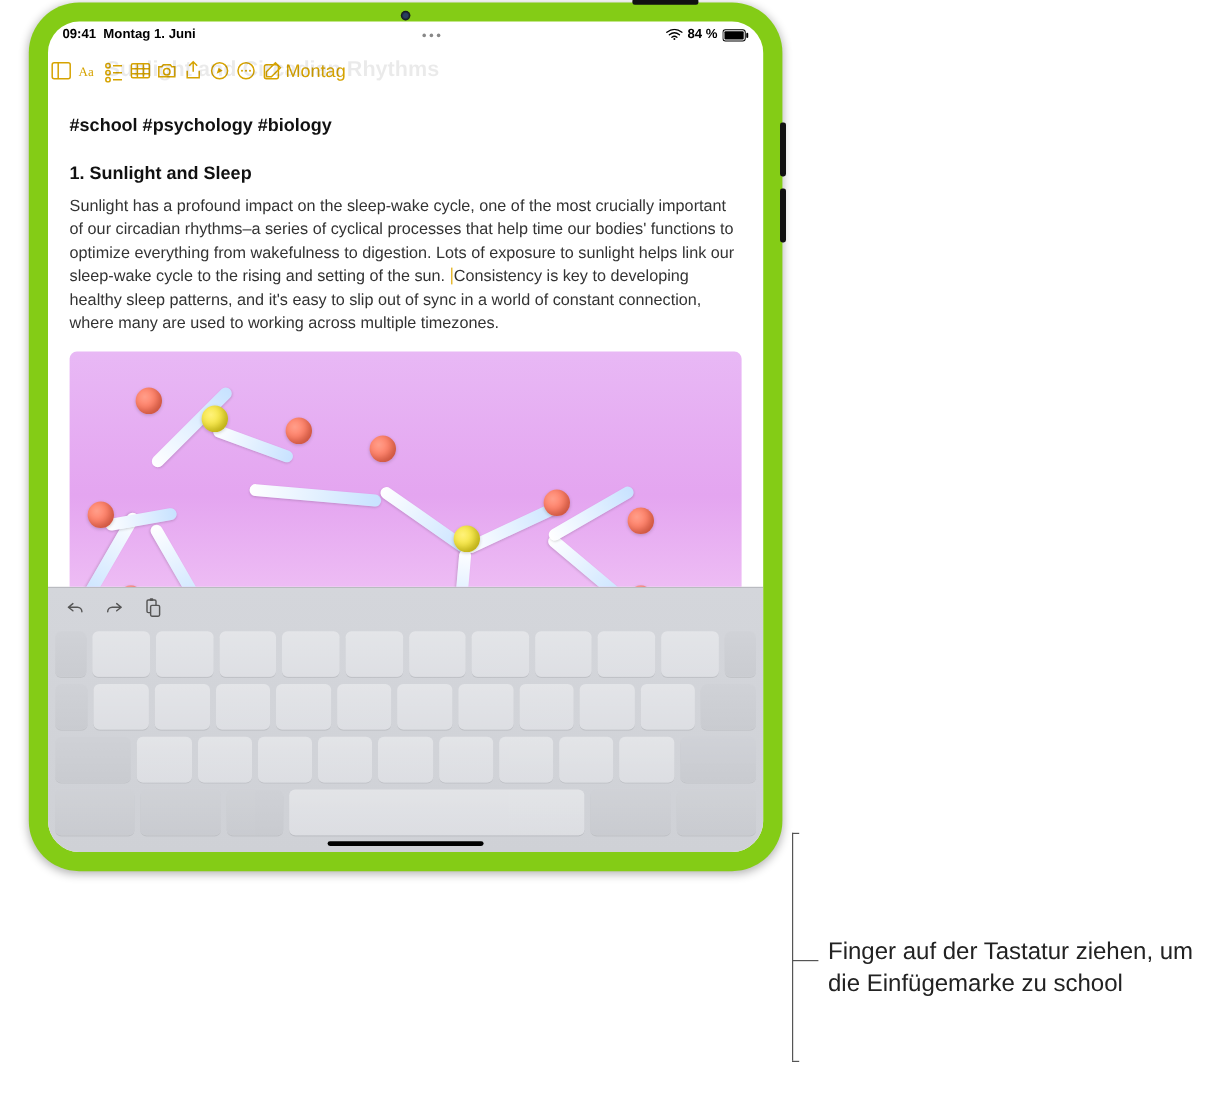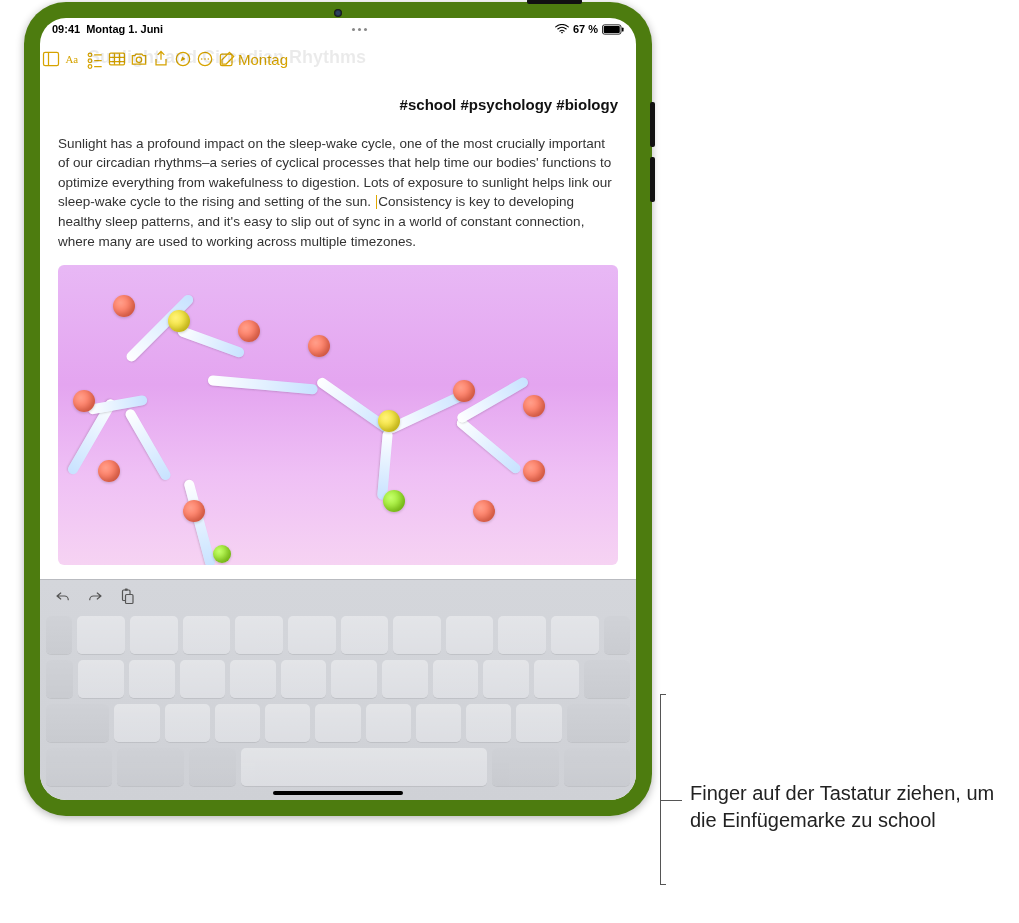--- a/index.html
+++ b/index.html
@@ -9,22 +9,22 @@
     width: 1019px;
     height: 923px;
     position: relative;
     overflow: hidden;
   }
   .ipad-frame {
     position: absolute;
     left: 24px;
     top: 2px;
     width: 628px;
-    height: 814px;
-    background: #4d7c0f;
+    height: 724px;
+    background: #84cc16;
     border-radius: 42px;
     padding: 16px;
     box-shadow: 0 2px 8px rgba(0,0,0,0.3);
   }
   .hw-button {
     position: absolute;
     background: #111;
     border-radius: 2px;
   }
   .hw-top { top: -3px; right: 70px; width: 55px; height: 5px; }
@@ -82,21 +82,21 @@
     white-space:nowrap;
   }
   .note-body {
     flex:1;
     padding: 16px 18px 0 18px;
     overflow: hidden;
     font-size: 14px;
     color: #222;
     line-height: 1.45;
   }
-  .tags { font-weight:700; font-size:15px; margin-bottom:18px; color:#111;text-align:right; }
+  .tags { font-weight:700; font-size:15px; margin-bottom:18px; color:#111; }
   .heading { font-weight:700; font-size:15px; margin-bottom:6px; color:#111; }
   .para { font-size:13.5px; color:#333; margin-bottom:14px; }
   .cursor {
     display:inline-block; width:1.5px; height:14px;
     background:#e0a800; vertical-align:text-bottom; margin:0 1px;
   }
   .note-image {
     width: 100%;
     height: 300px;
     border-radius: 6px;
@@ -193,21 +193,21 @@
           <span></span>
           <span></span>
       </div>
       <div class="status-right">
         <span class="wifi-icon">
           <svg viewBox="0 0 20 14" width="14" height="10">
               <path d="M1 4 Q10 -3 19 4 M4 7 Q10 2 16 7 M7 10 Q10 7.5 13 10" stroke="#000" stroke-width="1.6" fill="none" stroke-linecap="round"></path>
               <circle cx="10" cy="12" r="1.2" fill="#000"></circle>
             </svg>
         </span>
-        <span>67 %</span>
+        <span>84 %</span>
         <span class="battery-icon">
           <svg viewBox="0 0 26 12" width="22" height="11">
               <rect x="0.5" y="0.5" width="22" height="11" rx="2.5" stroke="#000" fill="none"></rect>
               <rect x="2" y="2" width="19" height="8" rx="1" fill="#000"></rect>
               <rect x="23.5" y="3.5" width="2" height="5" rx="1" fill="#000"></rect>
             </svg>
         </span>
       </div>
     </div>
 
@@ -276,20 +276,21 @@
               <rect x="4" y="6" width="14" height="14" rx="2"></rect>
               <path d="M15 4 l5 5 l-9 9 h-5 v-5 z"></path>
             </svg>
         </span>
         <span class="done-btn">Montag</span>
       </div>
     </div>
 
     <div class="note-body">
       <div class="tags">#school #psychology #biology</div>
+      <div class="heading">1. Sunlight and Sleep</div>
       <div class="para">
         <span id="para-before">Sunlight has a profound impact on the sleep-wake cycle, one of the most crucially important of our circadian rhythms–a series of cyclical processes that help time our bodies' functions to optimize everything from wakefulness to digestion. Lots of exposure to sunlight helps link our sleep-wake cycle to the rising and setting of the sun. </span><span class="cursor"></span><span id="para-after">Consistency is key to developing healthy sleep patterns, and it's easy to slip out of sync in a world of constant connection, where many are used to working across multiple timezones.</span>
       </div>
 
       <div class="note-image">
 
         <div class="mol-line" style="left:70px;top:90px;width:90px;transform:rotate(-45deg);"></div>
         <div class="mol-line" style="left:120px;top:60px;width:70px;transform:rotate(20deg);"></div>
         <div class="mol-line" style="left:70px;top:140px;width:80px;transform:rotate(60deg);"></div>
         <div class="mol-line" style="left:55px;top:130px;width:85px;transform:rotate(120deg);"></div>

